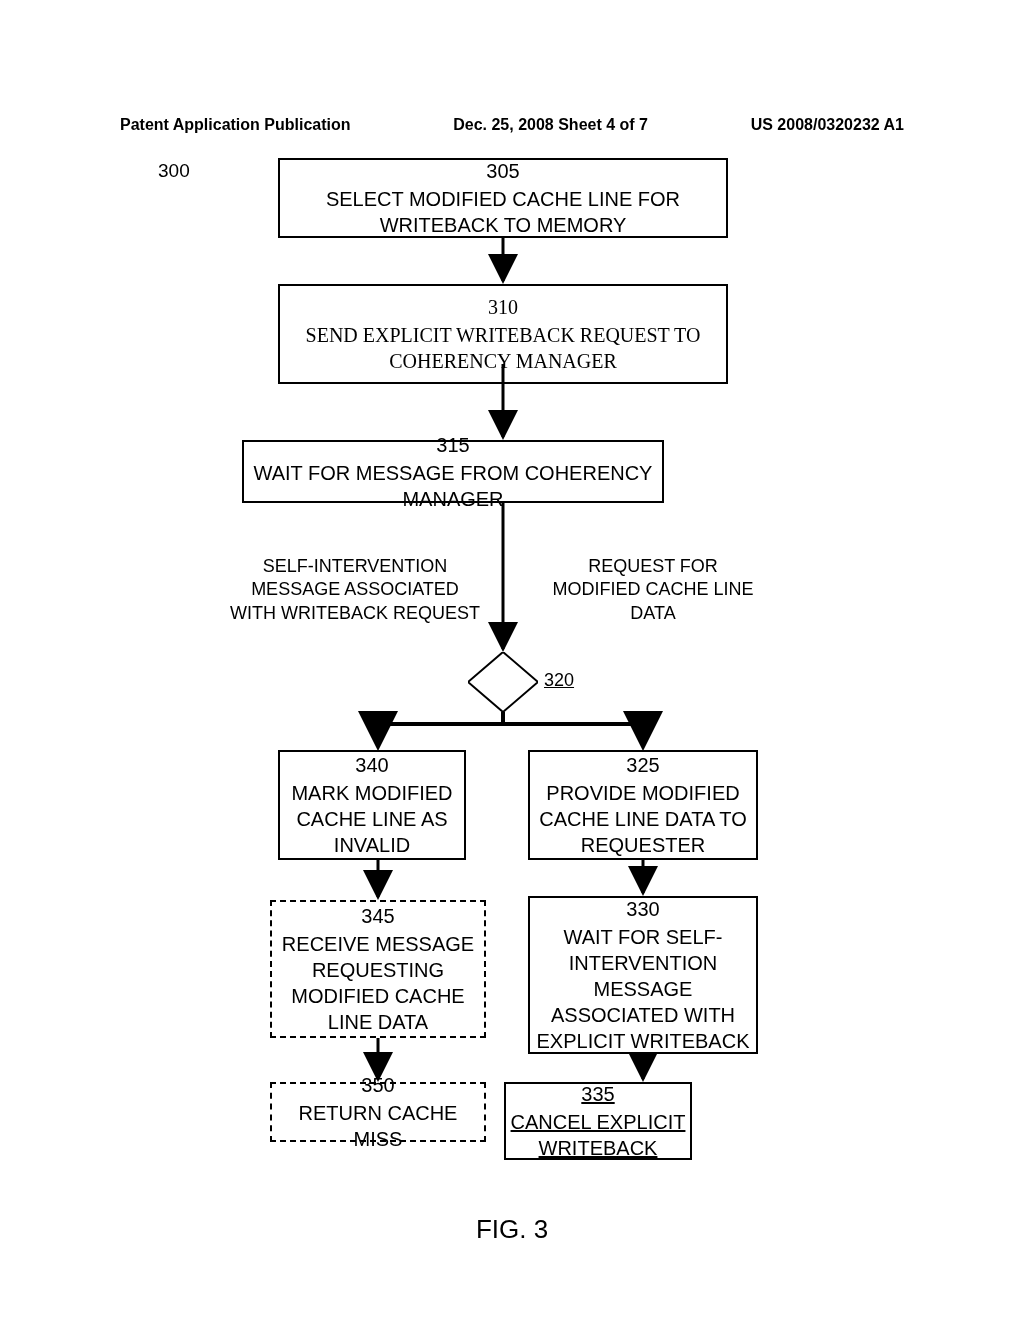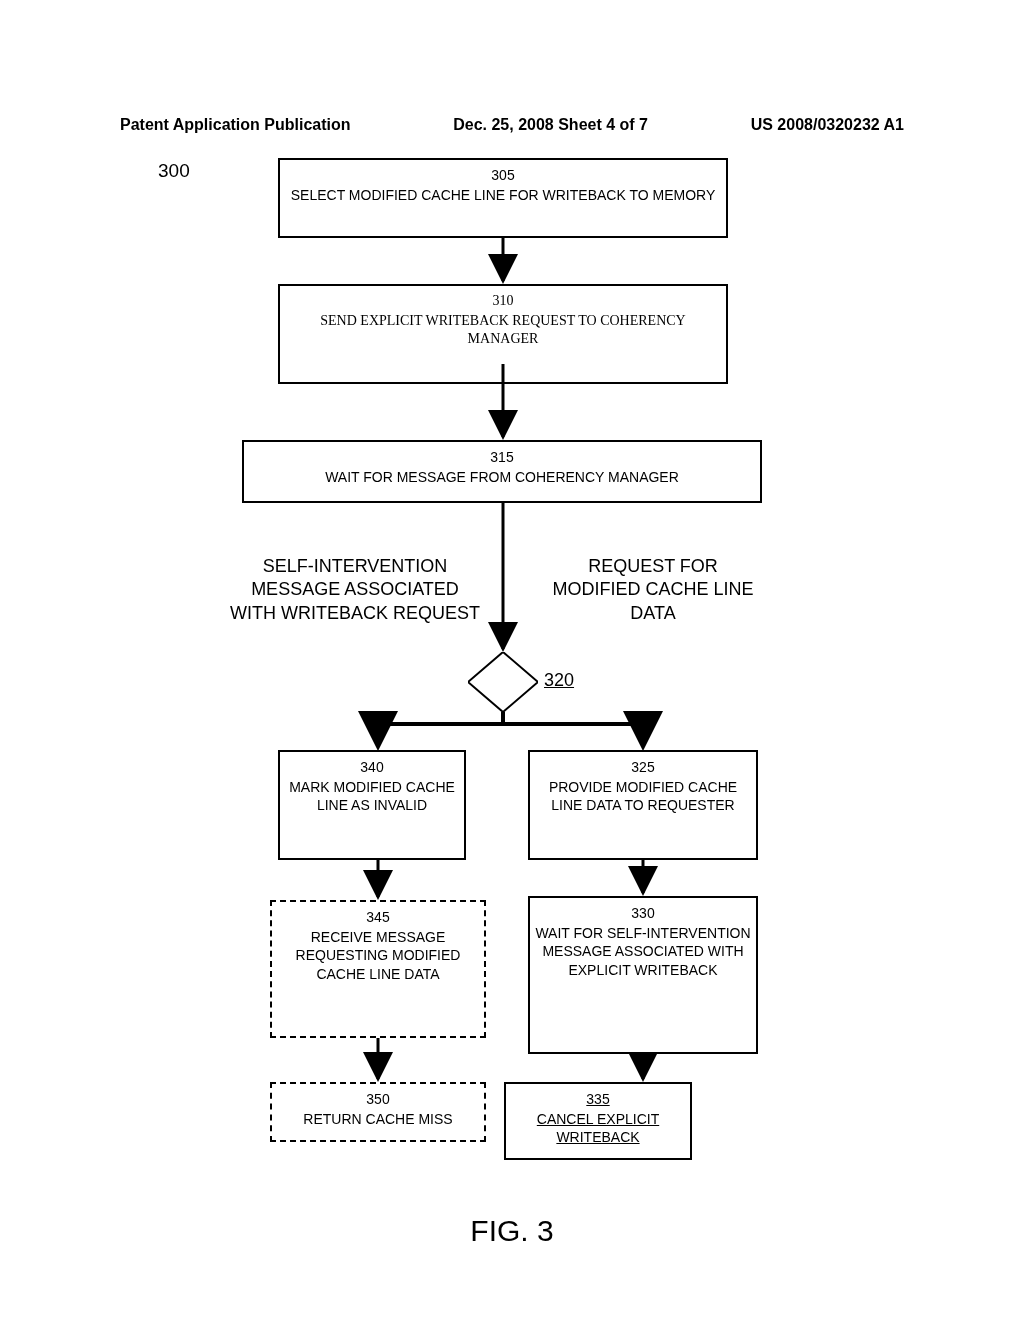--- a/index.html
+++ b/index.html
@@ -34,23 +34,23 @@
     left: 158px;
     font-size: 19px;
   }
   .box {
     position: absolute;
     border: 2px solid #000;
     background: #fff;
     display: flex;
     flex-direction: column;
     align-items: center;
-    justify-content: flex-start;
+    justify-content: center;
     text-align: center;
-    font-size: 14px;
+    font-size: 20px;
     line-height: 1.3;
     padding: 6px 4px;
   }
   .box .num { margin-bottom: 2px; }
   .box-dashed { border: 2px dashed #000; }
   .diamond-wrap {
     position: absolute;
     left: 468px;
     top: 502px;
     width: 70px;
@@ -70,21 +70,21 @@
   .branch-label {
     position: absolute;
     font-size: 18px;
     line-height: 1.3;
   }
   .fig-label {
     position: absolute;
     left: 0; right: 0;
     top: 1064px;
     text-align: center;
-    font-size: 30px;
+    font-size: 26px;
   }
   svg.connectors {
     position: absolute;
     top: 0; left: 0;
     width: 1024px;
     height: 1100px;
     pointer-events: none;
   }
 </style>
 </head>
@@ -103,21 +103,21 @@
   <div class="box" style="left:278px; top:8px; width:450px; height:80px;">
     <div class="num">305</div>
     <div>SELECT MODIFIED CACHE LINE FOR WRITEBACK TO MEMORY</div>
   </div>
 
   <div class="box" style="left:278px; top:134px; width:450px; height:100px;font-family:Liberation Serif, serif;">
     <div class="num">310</div>
     <div>SEND EXPLICIT WRITEBACK REQUEST TO COHERENCY MANAGER</div>
   </div>
 
-  <div class="box" style="left:242px; top:290px; width:520px; height:63px;">
+  <div class="box" style="left:242px; top:290px; width:422px; height:63px;">
     <div class="num">315</div>
     <div>WAIT FOR MESSAGE FROM COHERENCY MANAGER</div>
   </div>
 
   <div class="branch-label" style="left:548px; top:405px; width:210px; text-align:center;">REQUEST FOR MODIFIED CACHE LINE DATA</div>
   <div class="branch-label" style="left:230px; top:405px; width:250px; text-align:center;">SELF-INTERVENTION MESSAGE ASSOCIATED WITH WRITEBACK REQUEST</div>
 
   <div class="diamond-wrap">
     <svg class="diamond" viewBox="0 0 70 60">
       <polygon points="35,0 70,30 35,60 0,30" fill="#fff" stroke="#000" stroke-width="2"></polygon>

